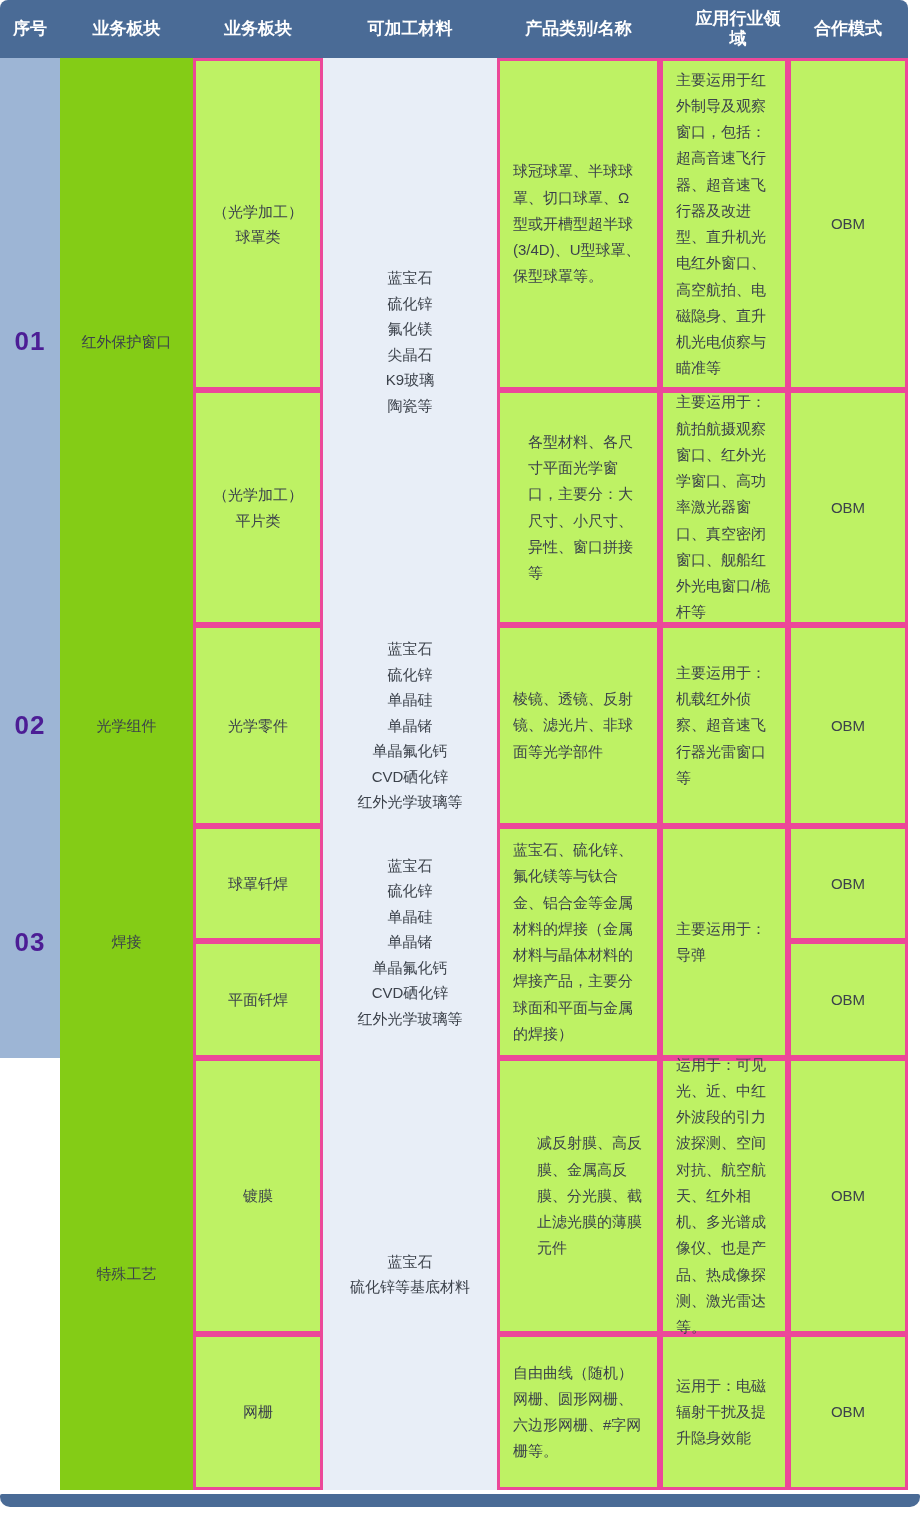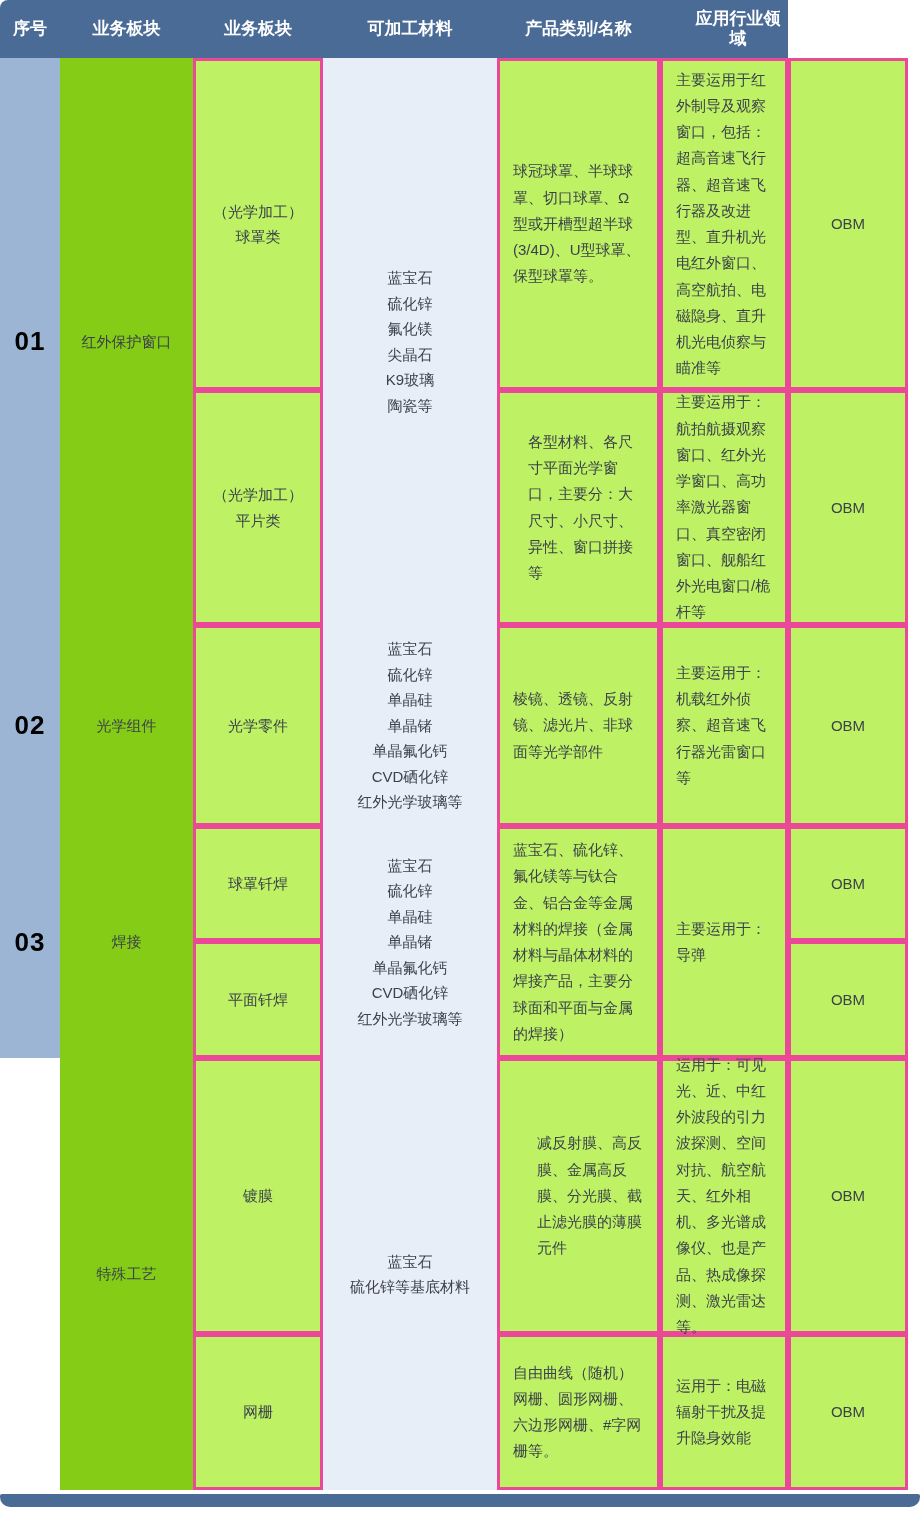--- a/index.html
+++ b/index.html
@@ -30,21 +30,21 @@
     background: #4a6b96;
     color: #ffffff;
     font-weight: bold;
     font-size: 17px;
     line-height: 1.2;
   }
   .hdr.first { border-radius: 8px 0 0 0; }
   .hdr.last  { border-radius: 0 8px 0 0; }
   .numcell {
     background: #9db5d5;
-    color: #000000;
+    color: #4c1d95;
     font-weight: bold;
     font-size: 26px;
     letter-spacing: 1px;
   }
   .segcell { background: #84cc16; }
   .matcell { background: #e8eef7; white-space: pre-line; padding: 8px; }
   .whitecell {
     background: #bef264;
     border: 3px solid #ec4899;
   }
@@ -68,20 +68,21 @@
 <body>
 
 <div class="table-wrap">
 
   <div class="cell hdr first" style="grid-row:1; grid-column:1;">序号</div>
   <div class="cell hdr" style="grid-row:1; grid-column:2;">业务板块</div>
   <div class="cell hdr" style="grid-row:1; grid-column:3;">业务板块</div>
   <div class="cell hdr" style="grid-row:1; grid-column:4;">可加工材料</div>
   <div class="cell hdr" style="grid-row:1; grid-column:5;">产品类别/名称</div>
   <div class="cell hdr" style="grid-row:1; grid-column:6;padding-left:28px;">应用行业领域</div>
+  <div class="cell hdr last" style="grid-row:1; grid-column:7;">合作模式</div>
 
   <div class="cell numcell" style="grid-row:2/4; grid-column:1;">01</div>
   <div class="cell segcell" style="grid-row:2/4; grid-column:2;">红外保护窗口</div>
   <div class="cell whitecell catcell" style="grid-row:2; grid-column:3;">（光学加工）
 球罩类</div>
   <div class="cell whitecell catcell" style="grid-row:3; grid-column:3;">（光学加工）
 平片类</div>
   <div class="cell matcell" style="grid-row:2/4; grid-column:4;">蓝宝石
 硫化锌
 氟化镁

